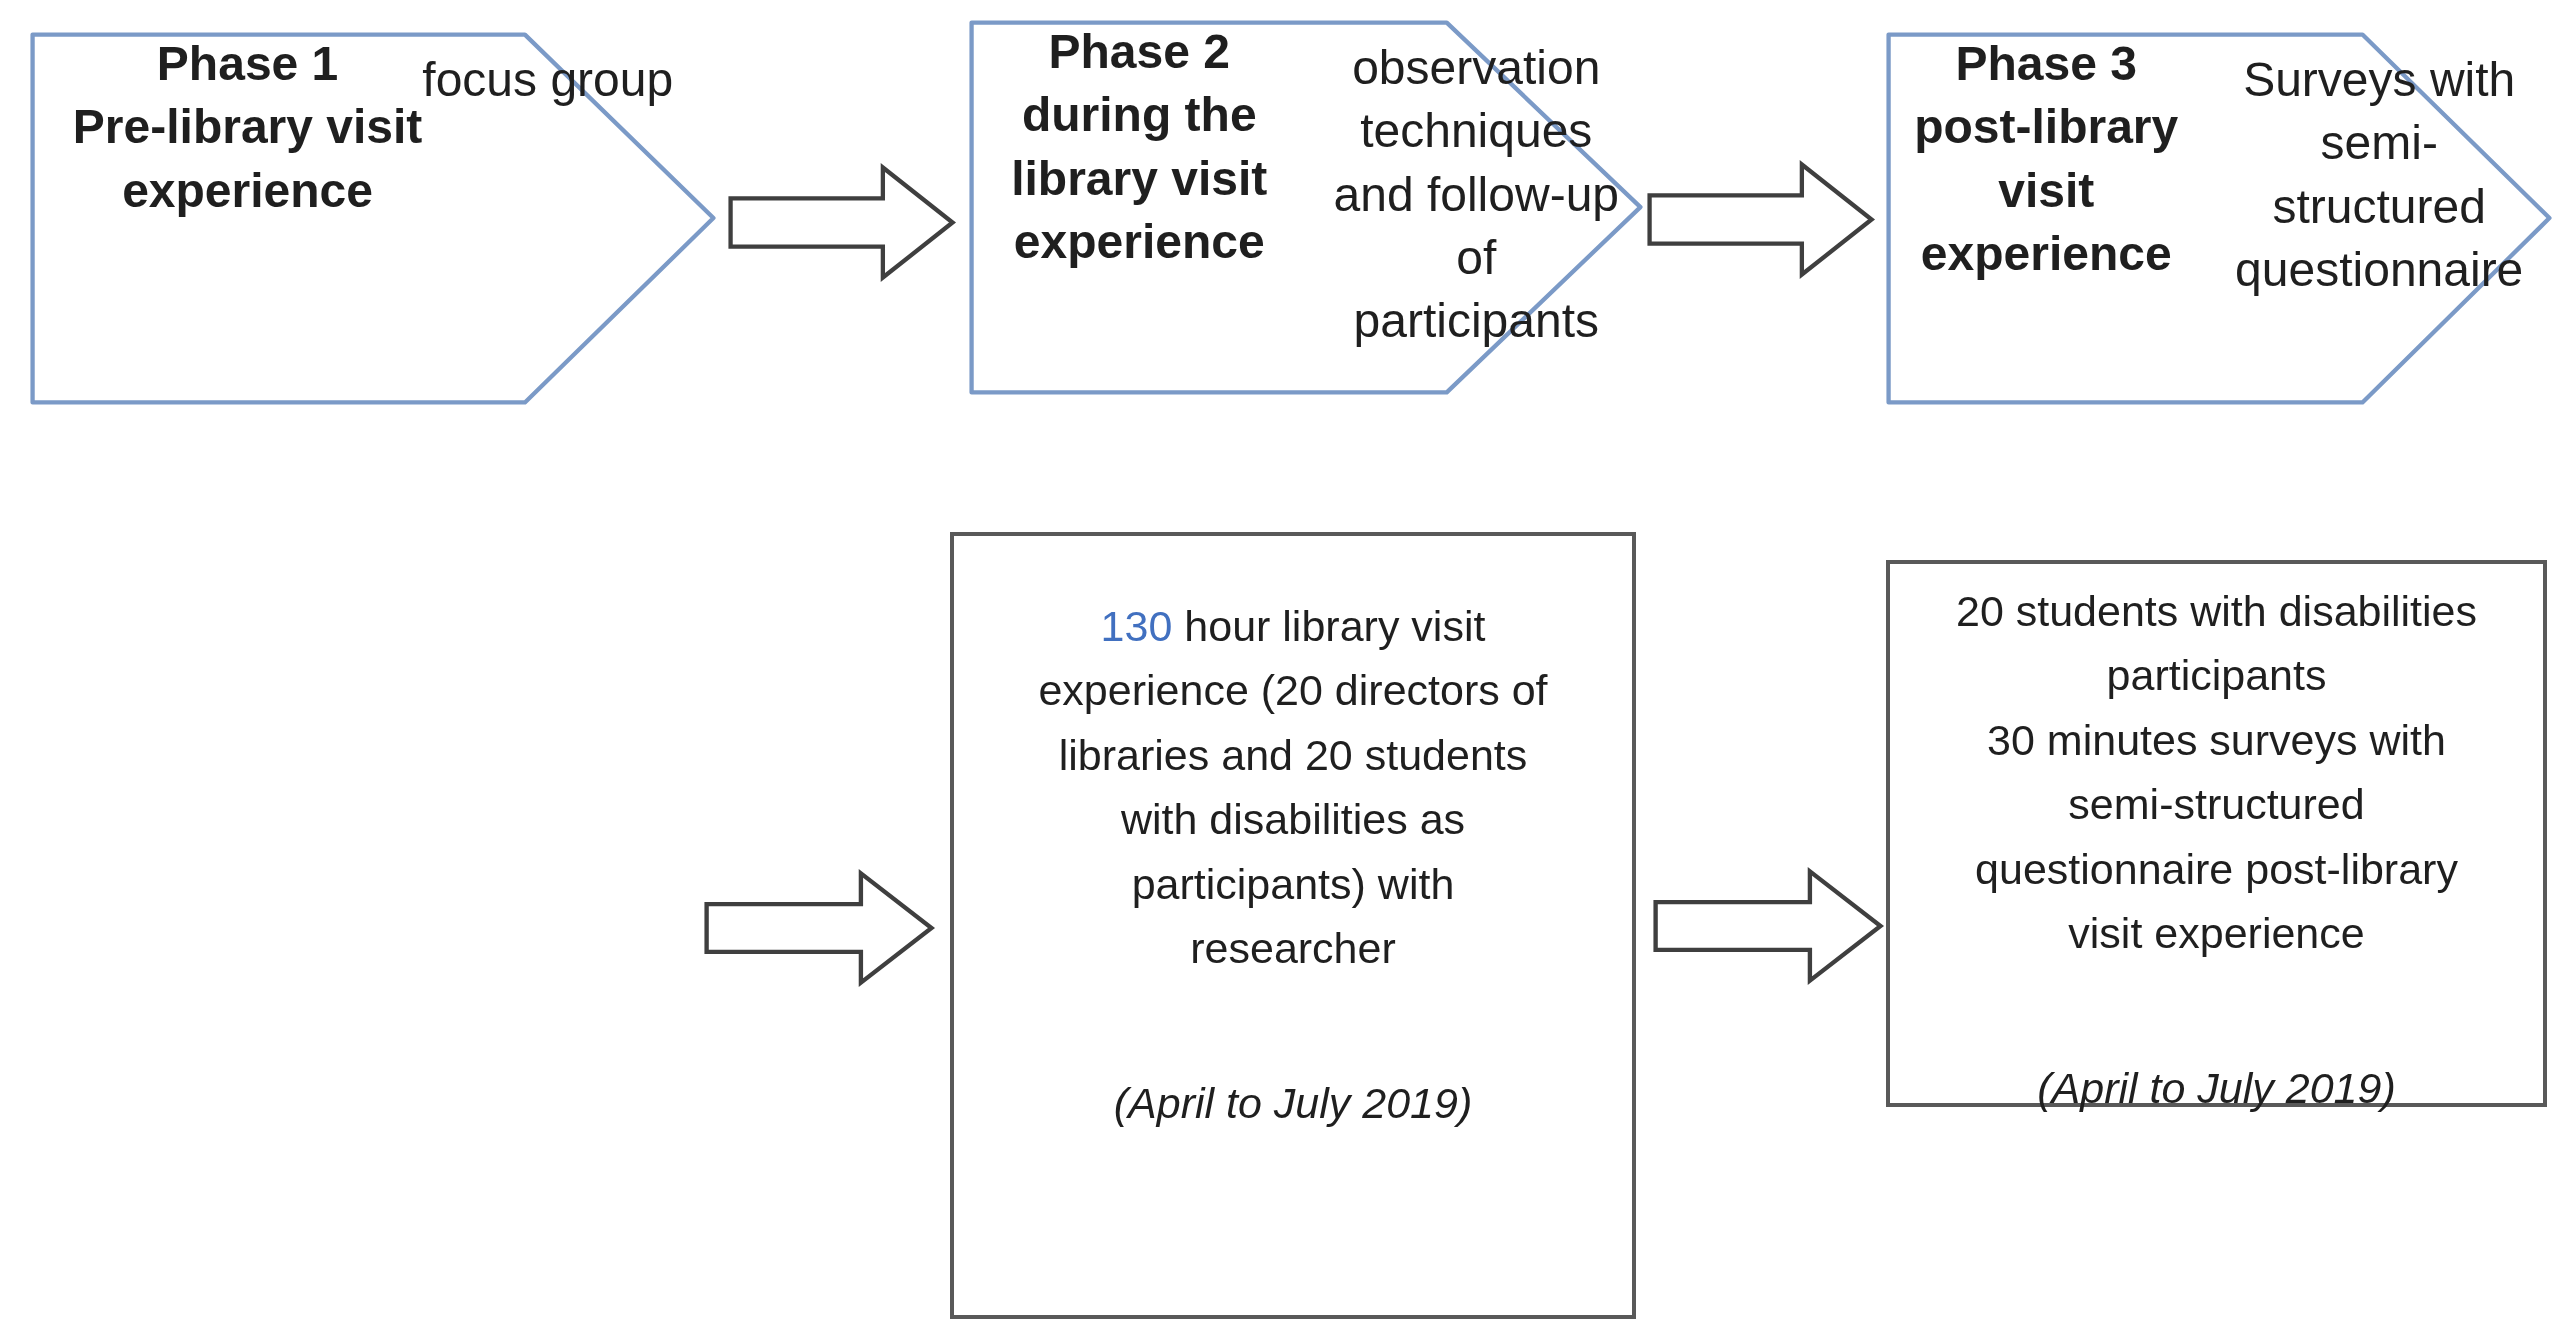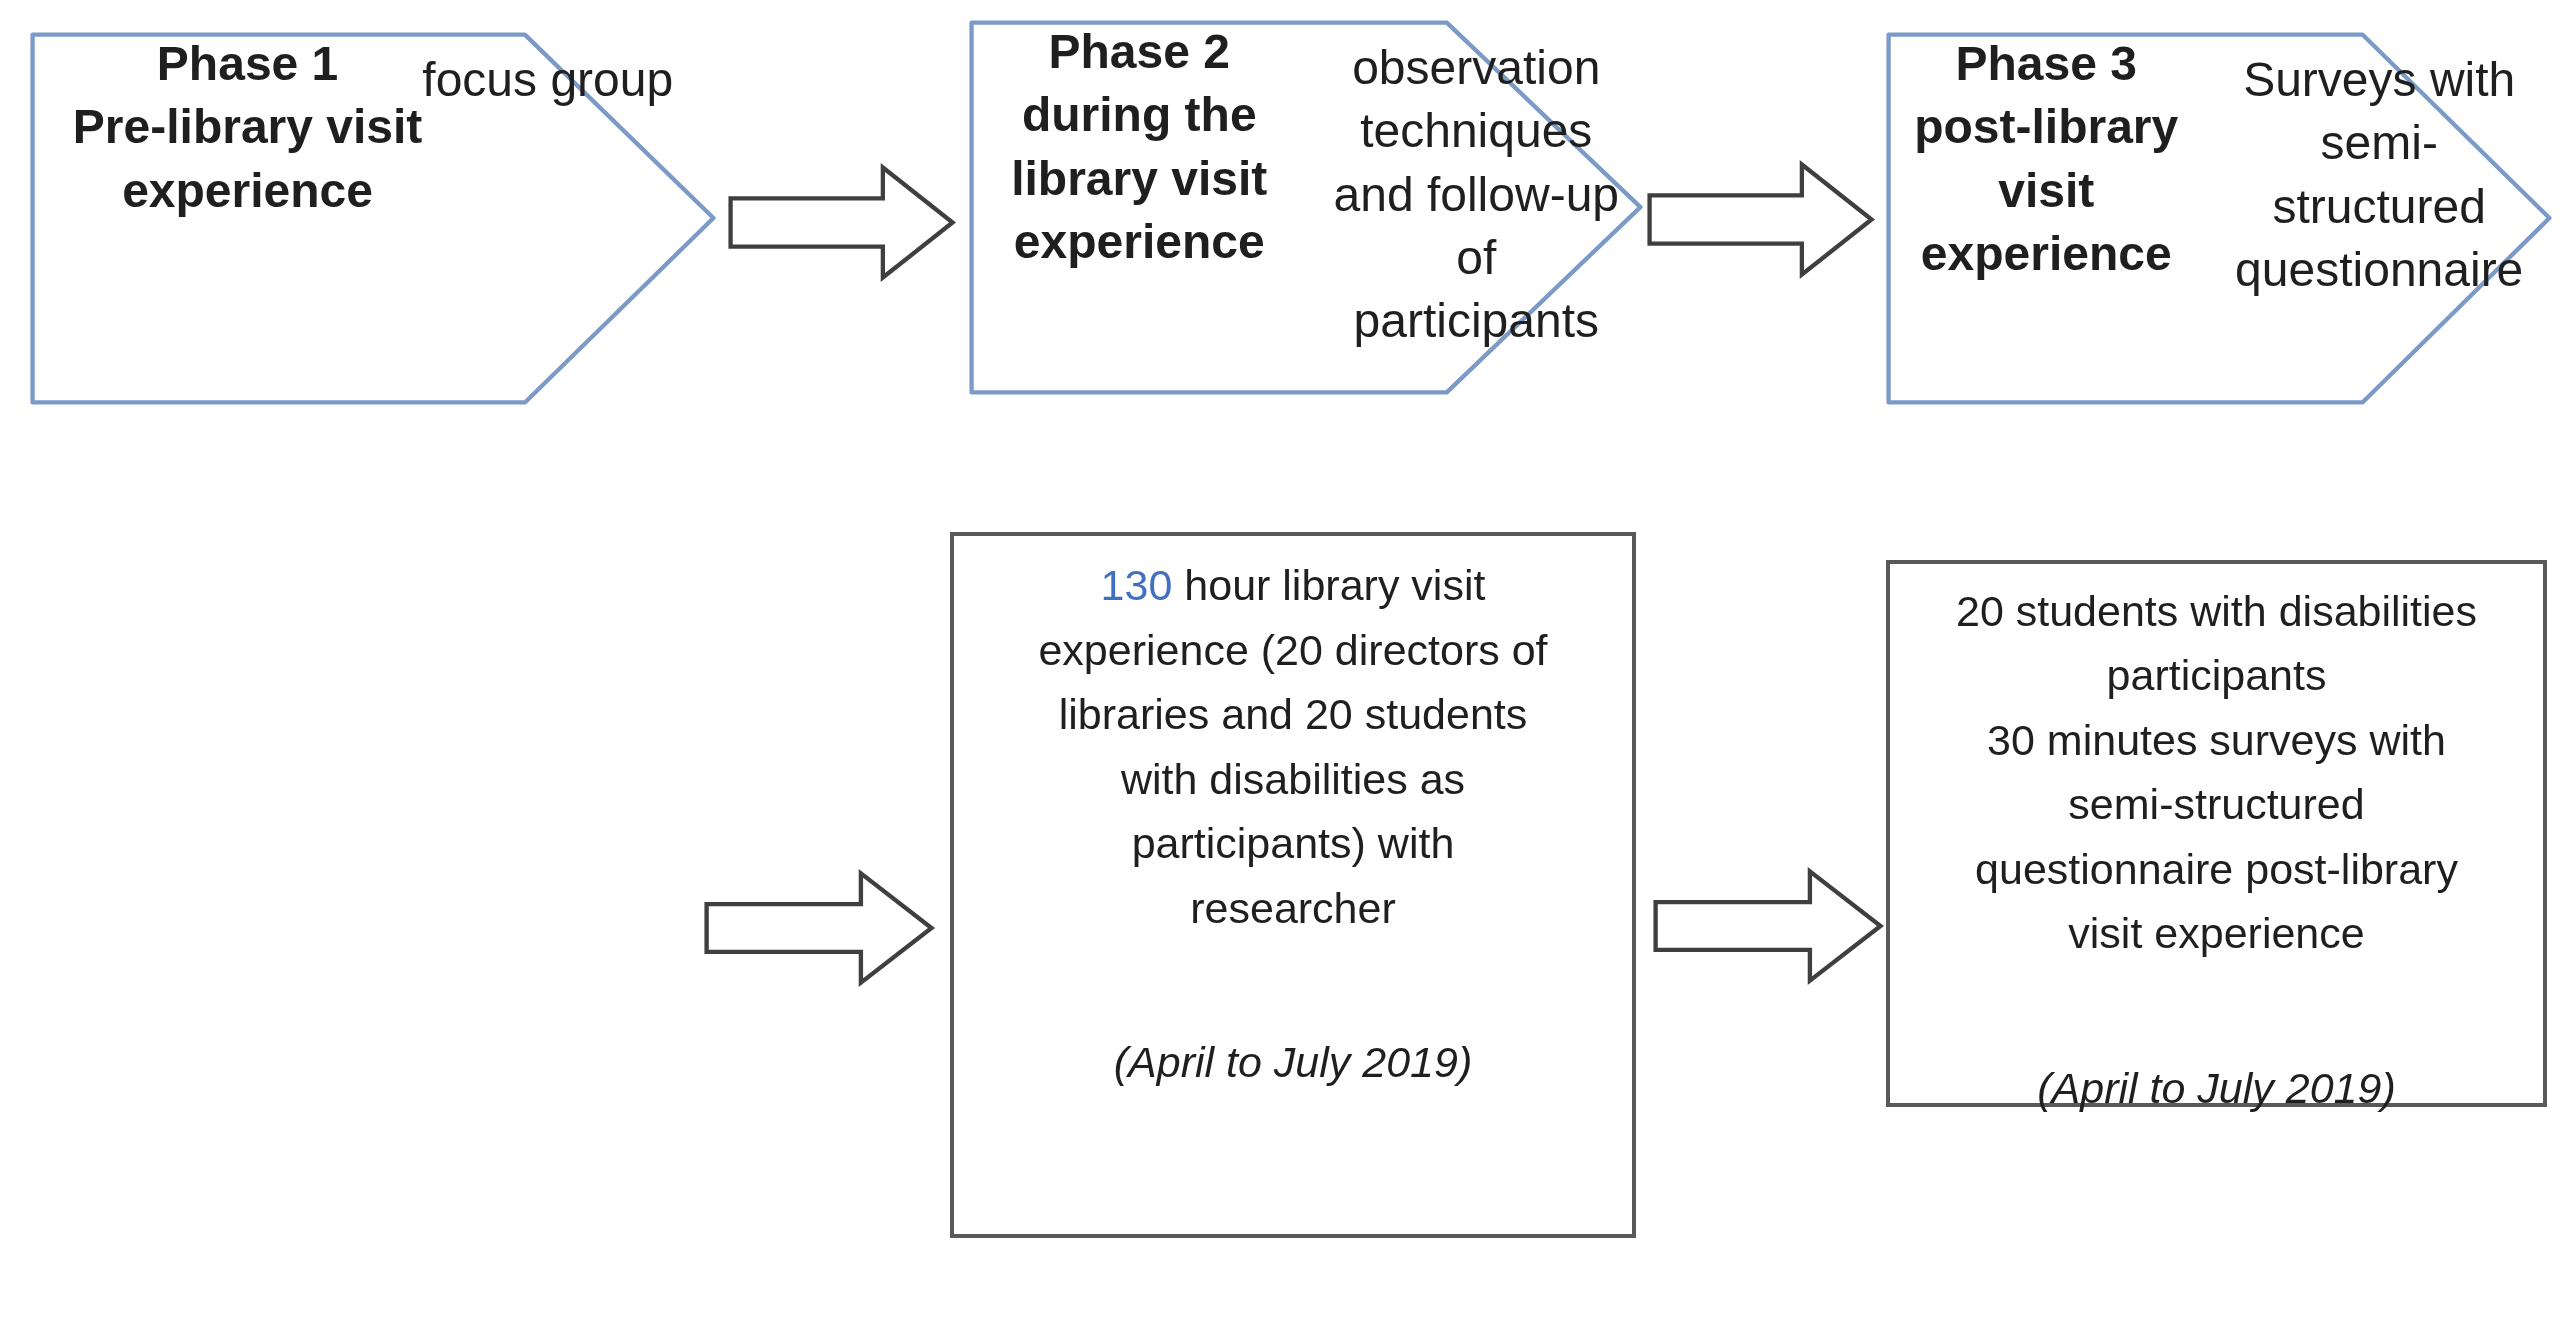--- a/index.html
+++ b/index.html
@@ -116,21 +116,21 @@
 structured
 questionnaire</div>
     </div>
   </div>
 
 
   <svg class="flow-arrow" style="left:704px; top:870px;" width="231" height="116" viewBox="0 0 265 136" preserveAspectRatio="none">
     <polygon points="3,40 180,40 180,4 261,68 180,132 180,96 3,96"></polygon>
   </svg>
 
-  <div class="detail-box lift" style="left:950px; top:532px; width:686px; height:706px;">
+  <div class="detail-box lift" style="left:950px; top:532px; width:686px; height:787px;">
     <div class="box-body"><span class="hl">130</span><span> hour library visit
 experience (20 directors of
 libraries and 20 students
 with disabilities as
 participants) with
 researcher</span></div>
     <div class="box-date">(April to July 2019)</div>
   </div>
 
   <svg class="flow-arrow" style="left:1653px; top:868px;" width="231" height="116" viewBox="0 0 265 136" preserveAspectRatio="none">

